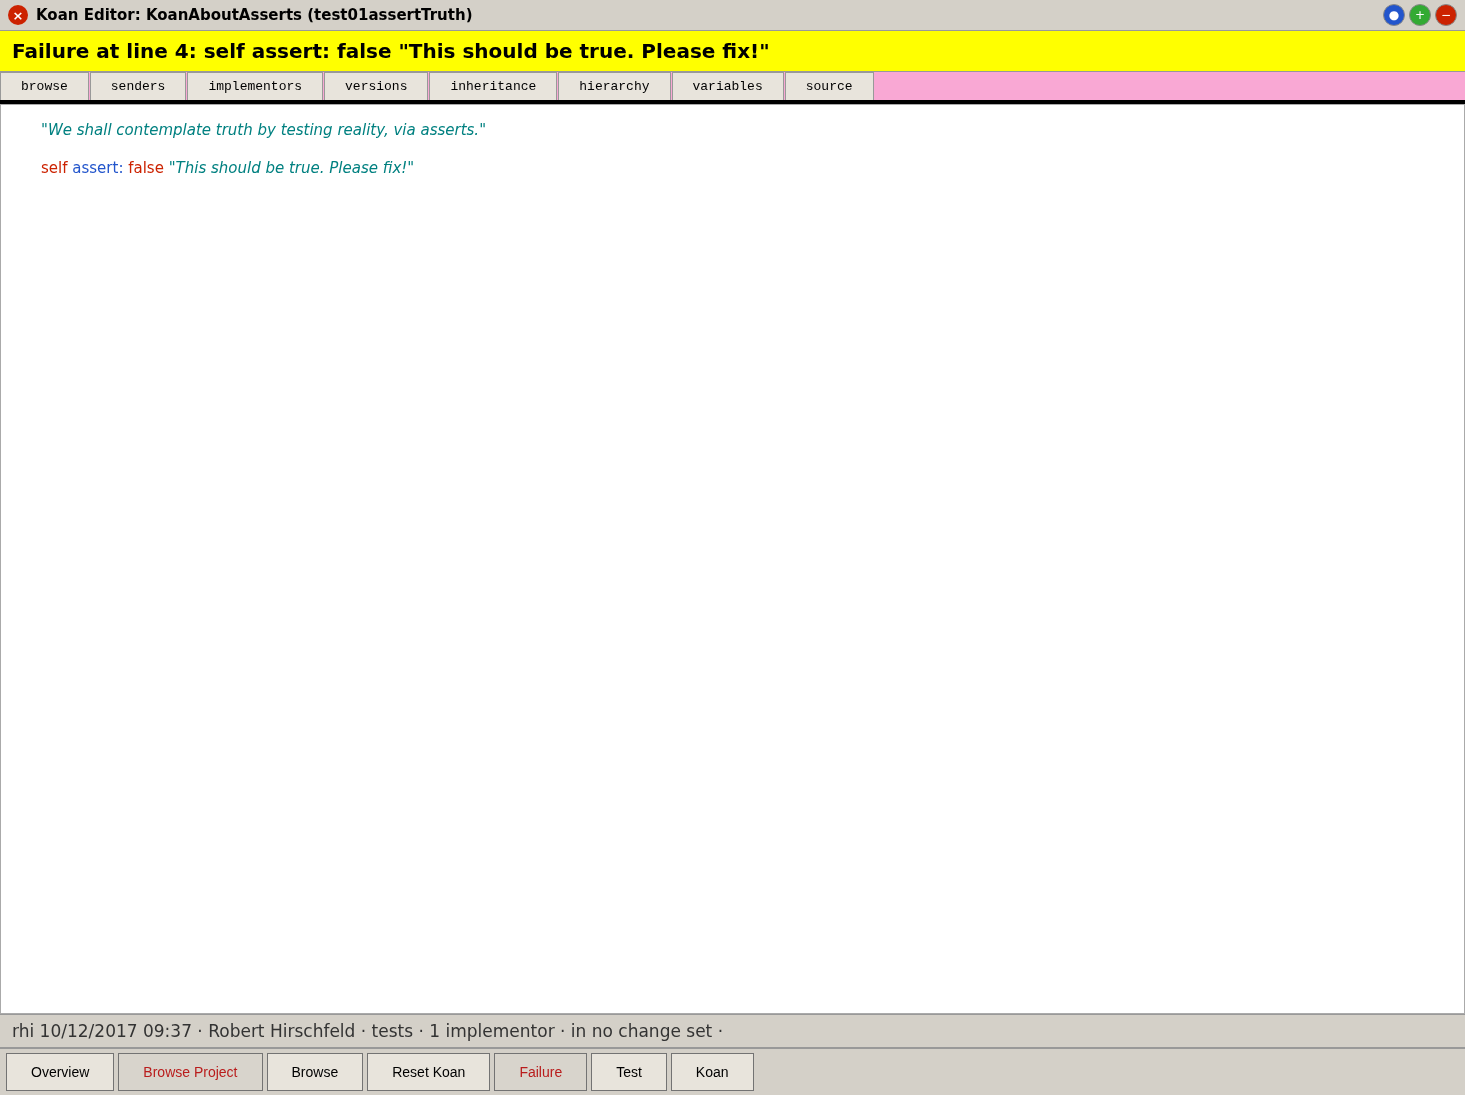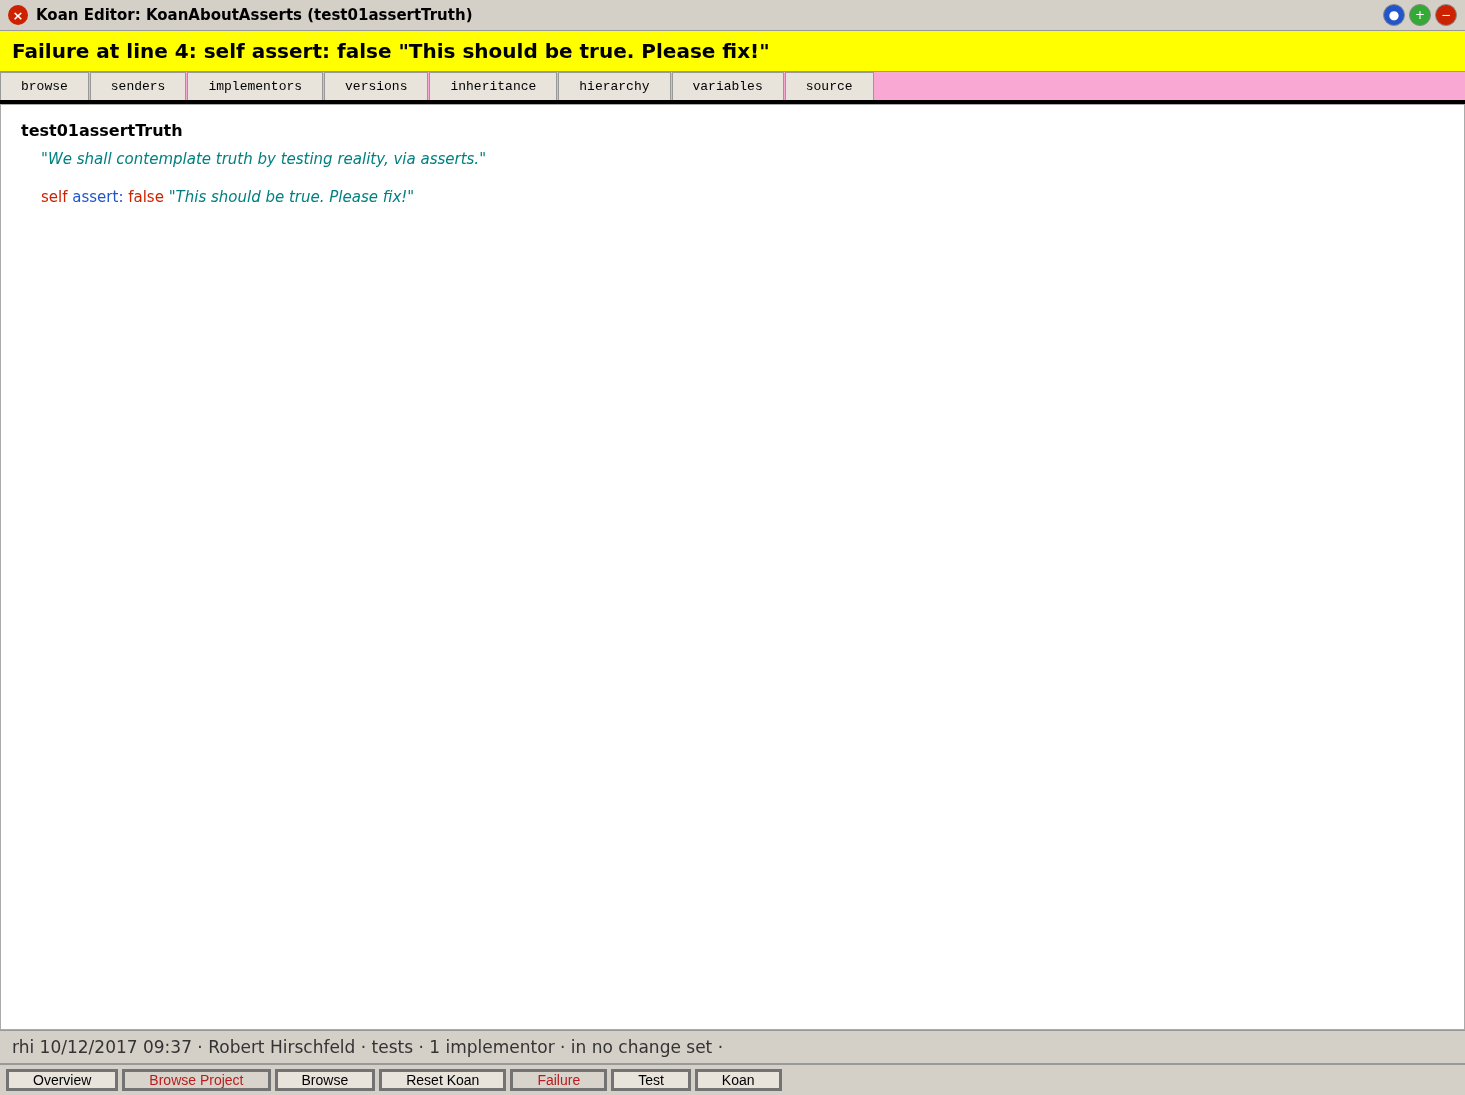--- a/index.html
+++ b/index.html
@@ -131,23 +131,23 @@
 
     
     .bottom-bar {
       display: flex;
       gap: 0;
       border-top: 2px solid #999;
       background: #d4d0c8;
       padding: 4px 6px;
     }
     .bottom-btn {
-      border: 3px solid #737373;
+      border: 1px solid #737373;
       background: #e8e4dc;
-      padding: 0 24px;
+      padding: 10px 24px;
       font-size: 14px;
       cursor: pointer;
       margin-right: 4px;
     }
     .bottom-btn.disabled {
       color: #b91c1c;
       cursor: default;
       background: #d8d4cc;
     }
     .bottom-btn.active {
@@ -185,21 +185,20 @@
     <div class="tab">senders</div>
     <div class="tab">implementors</div>
     <div class="tab">versions</div>
     <div class="tab">inheritance</div>
     <div class="tab">hierarchy</div>
     <div class="tab">variables</div>
     <div class="tab">source</div>
   </div>
 
 <div class="main-content">
-  <div class="method-name">test01assertTruth</div>
   <div class="comment-line">
     <span>"We shall contemplate truth by testing reality, via asserts."</span>
   </div>
   <div class="code-line">
     <span class="kw-self">self</span>
     <span> </span>
     <span class="kw-assert">assert:</span>
     <span> </span>
     <span class="kw-false">false</span>
     <span> </span>

